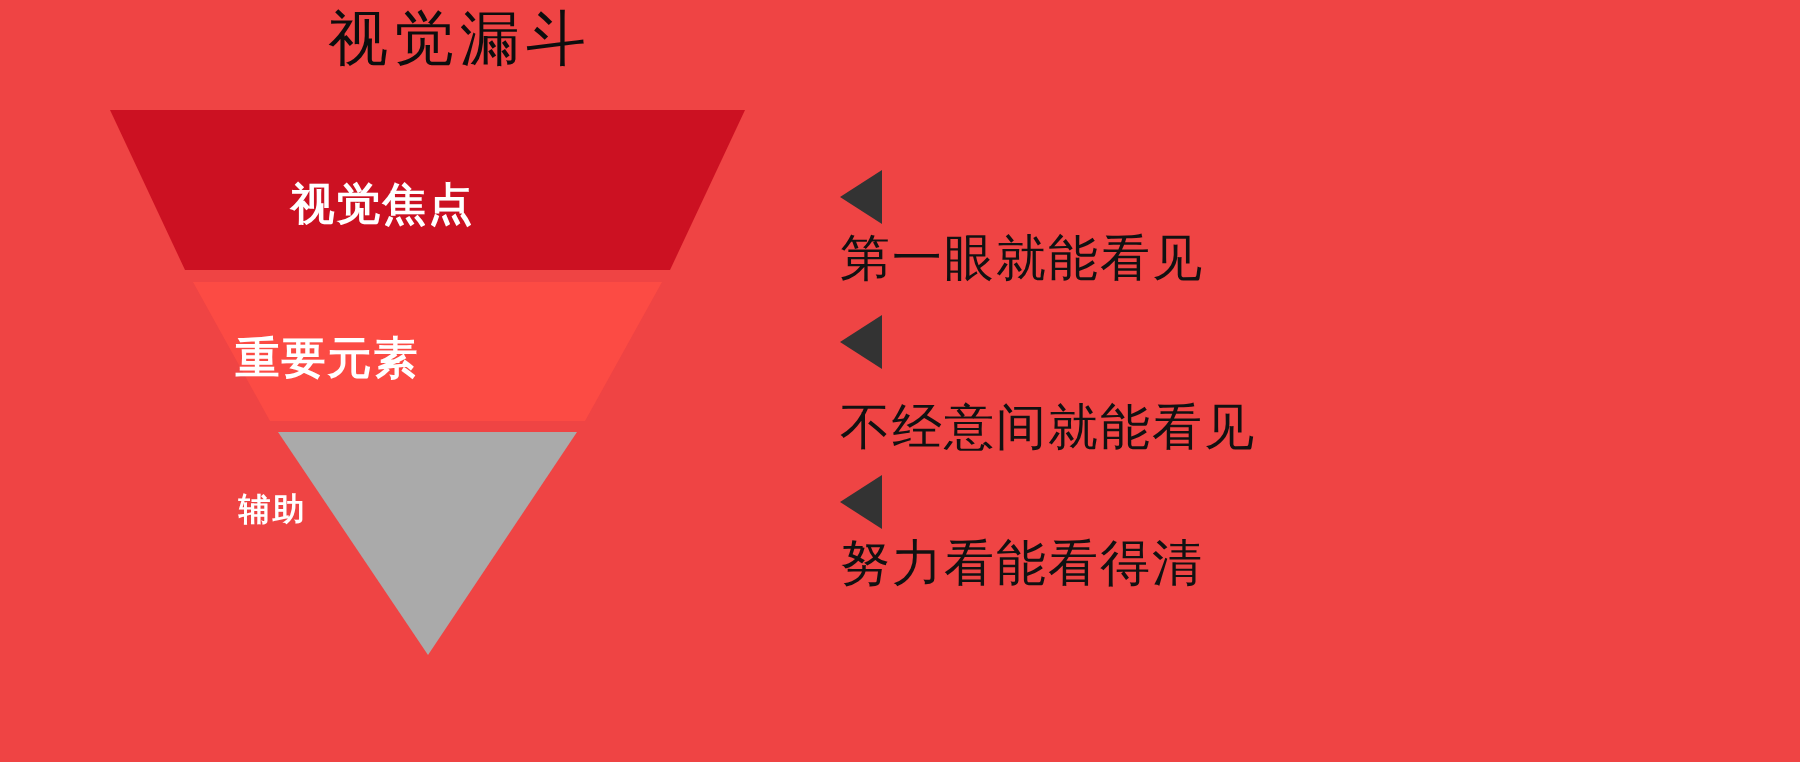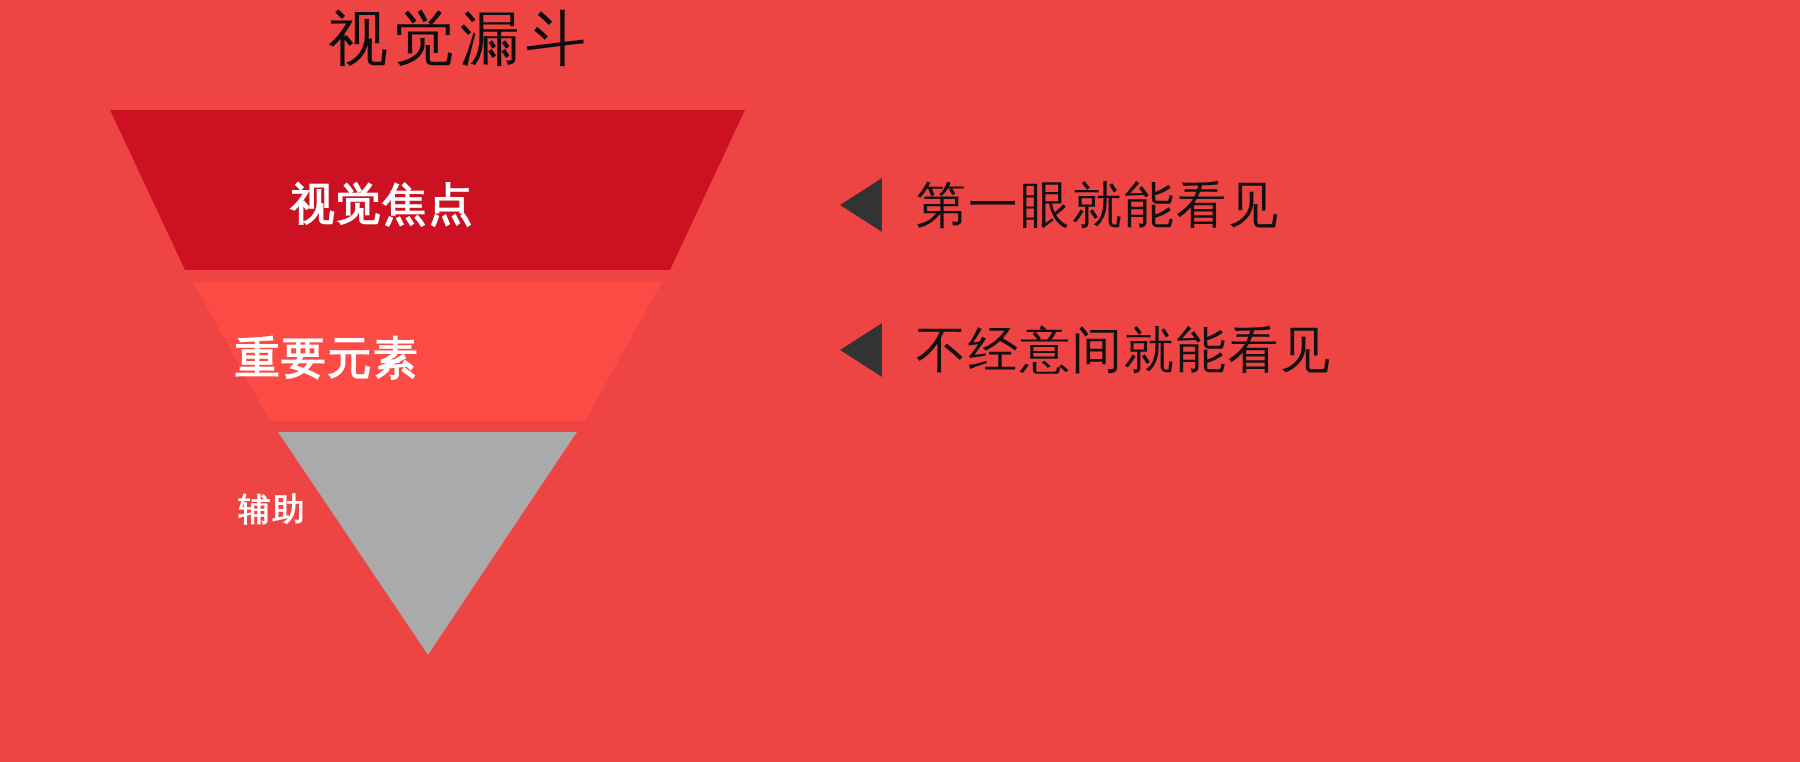--- a/index.html
+++ b/index.html
@@ -85,25 +85,26 @@
     position: absolute;
     left: 840px;
     top: 110px;
     width: 740px;
     height: 545px;
   }
   .annotation-row {
     position: absolute;
     left: 0;
     display: flex;
-    align-items: center;
+    align-items: flex-start;
     height: 70px;
+    flex-direction: column;
   }
   #annotation-row-1 { top: 60px; }
-  #annotation-row-2 { top: 205px; }
+  #annotation-row-2 { top: 205px; gap: 24px; }
   #annotation-row-3 { top: 365px; }
 
   .arrow-icon {
     width: 0;
     height: 0;
     border-top: 27px solid transparent;
     border-bottom: 27px solid transparent;
     border-right: 42px solid #333333;
     margin-right: 34px;
     flex: none;
@@ -143,16 +144,20 @@
     <div class="annotation-row" id="annotation-row-1">
       <span class="arrow-icon" style="border-right-color: rgb(51, 51, 51);"></span>
       <span class="annotation-text">第一眼就能看见</span>
     </div>
 
     <div class="annotation-row" id="annotation-row-2">
       <span class="arrow-icon" style="border-right-color: rgb(51, 51, 51);"></span>
       <span class="annotation-text">不经意间就能看见</span>
     </div>
 
+    <div class="annotation-row" id="annotation-row-3">
+      <span class="arrow-icon" style="border-right-color: rgb(51, 51, 51);"></span>
+      <span class="annotation-text">努力看能看得清</span>
+    </div>
 
   </div>
 
 </div>
 
 </body></html>

